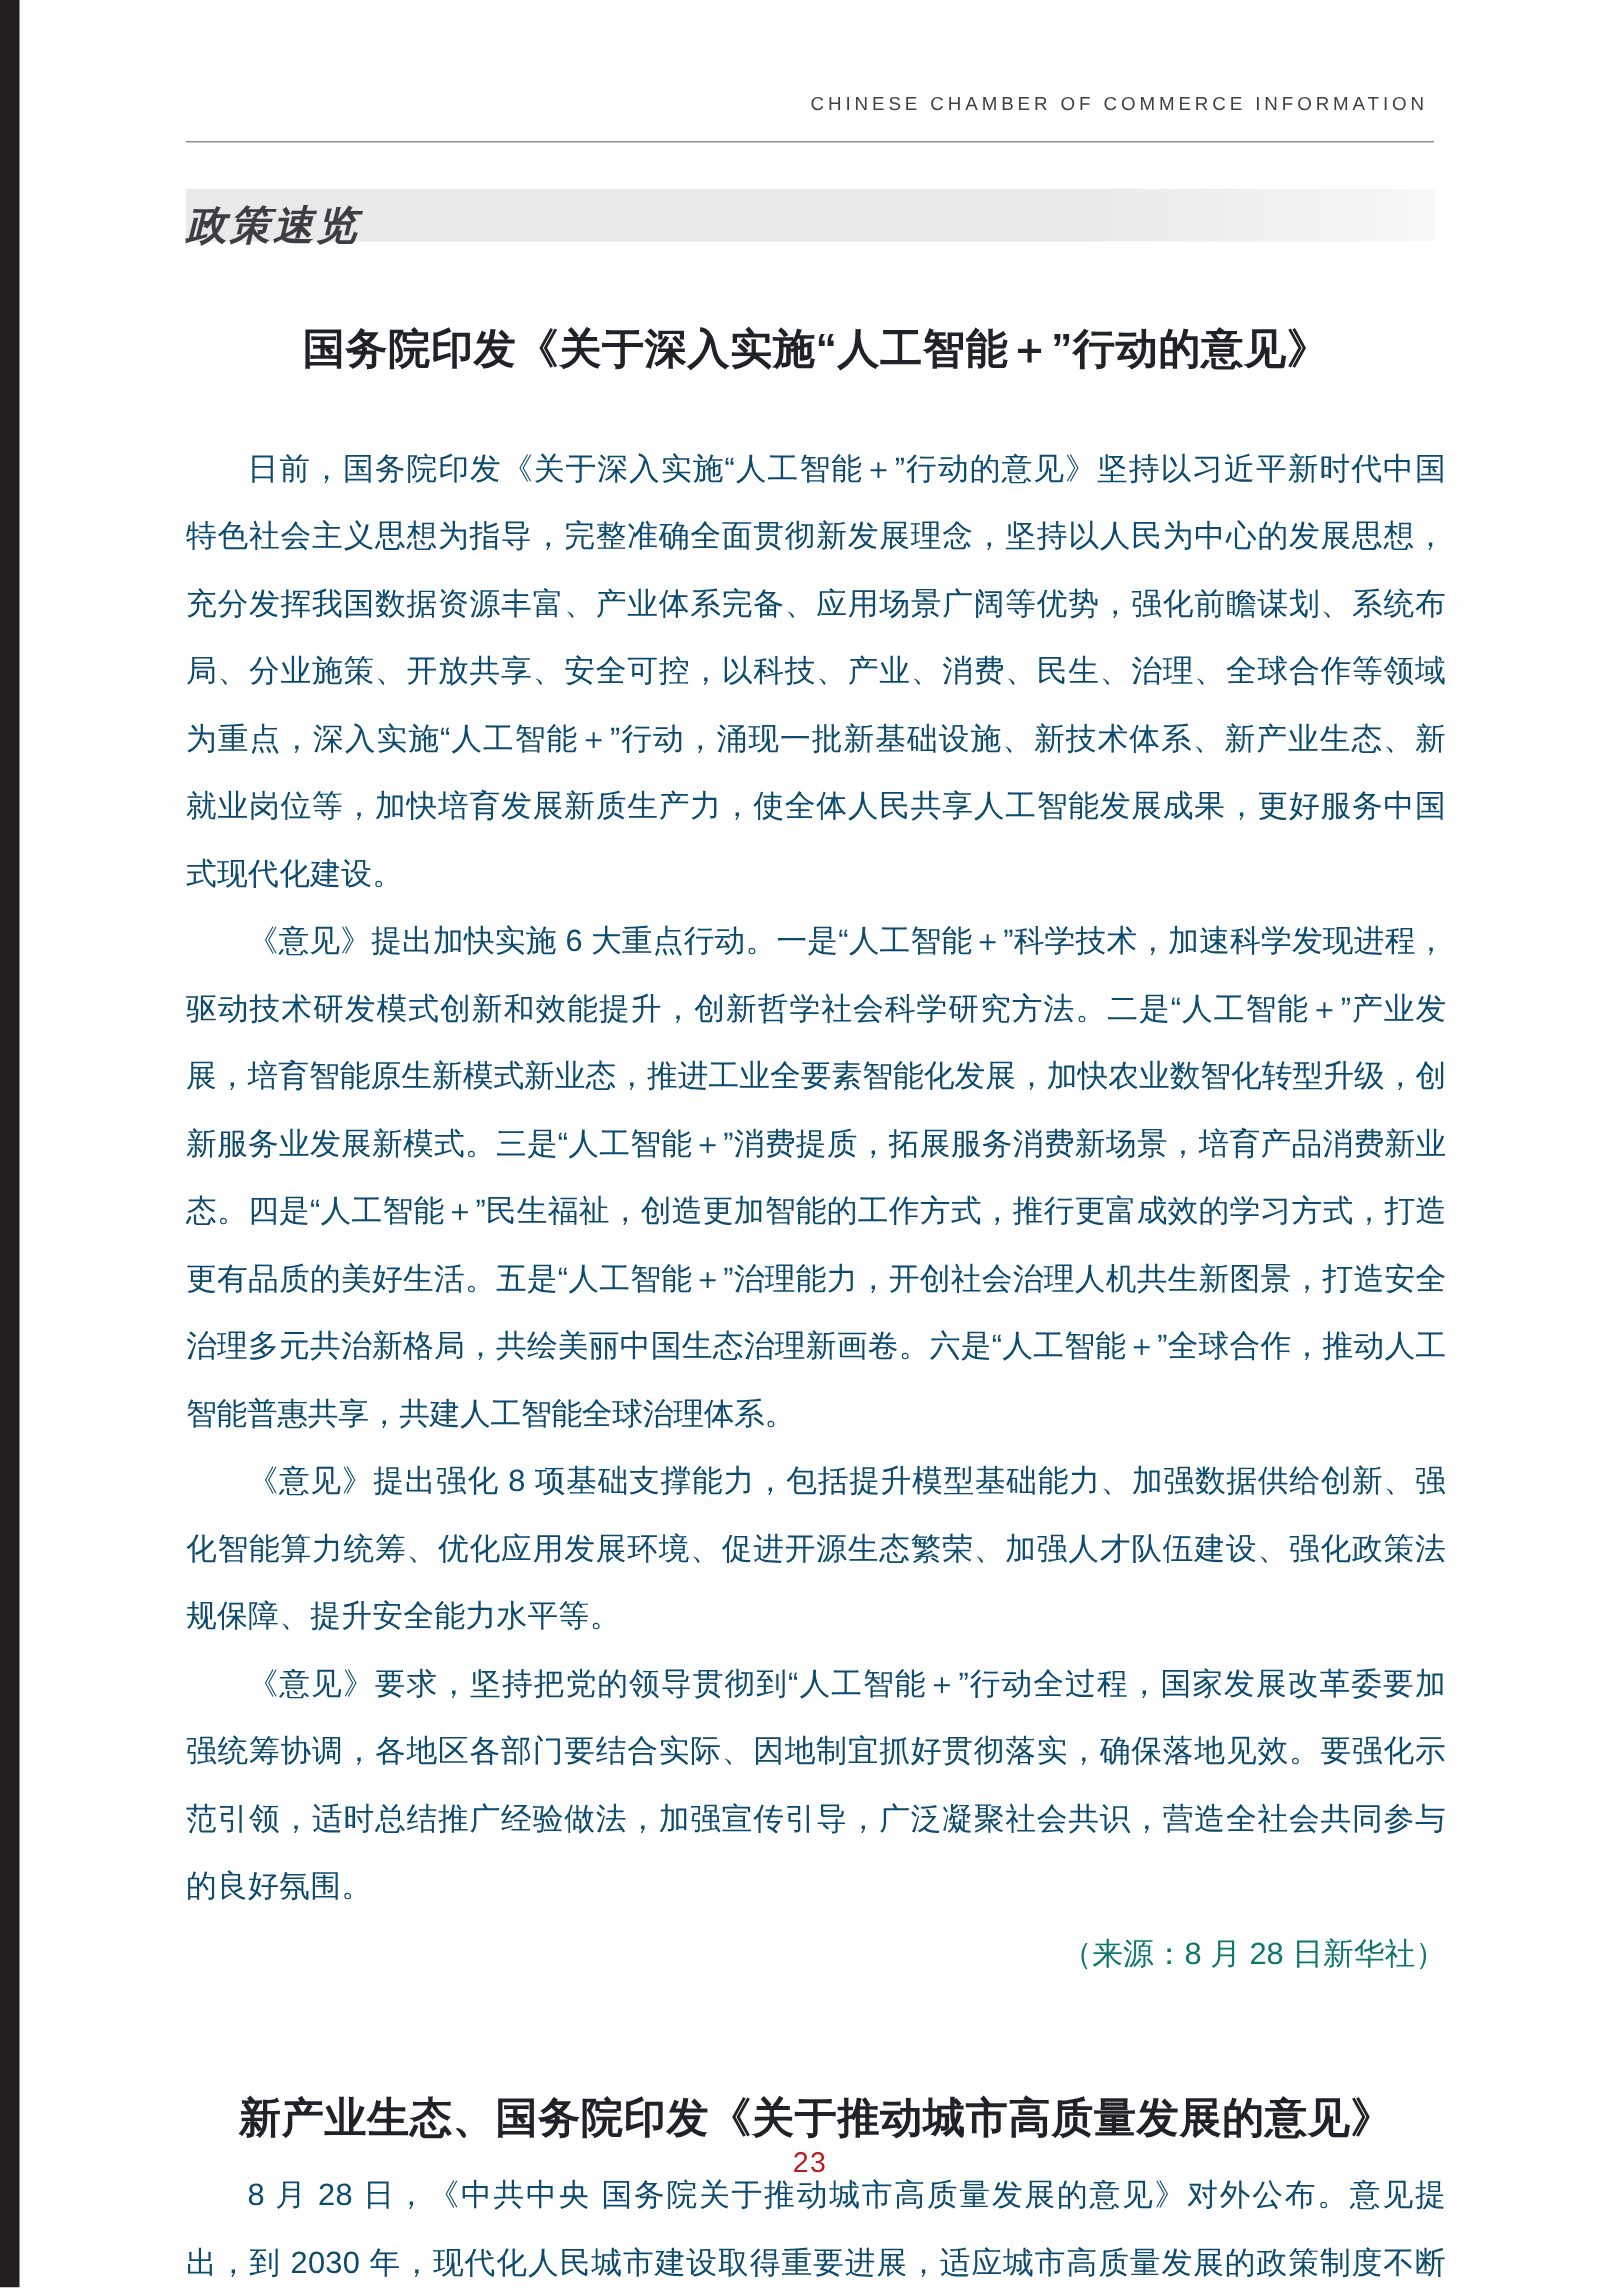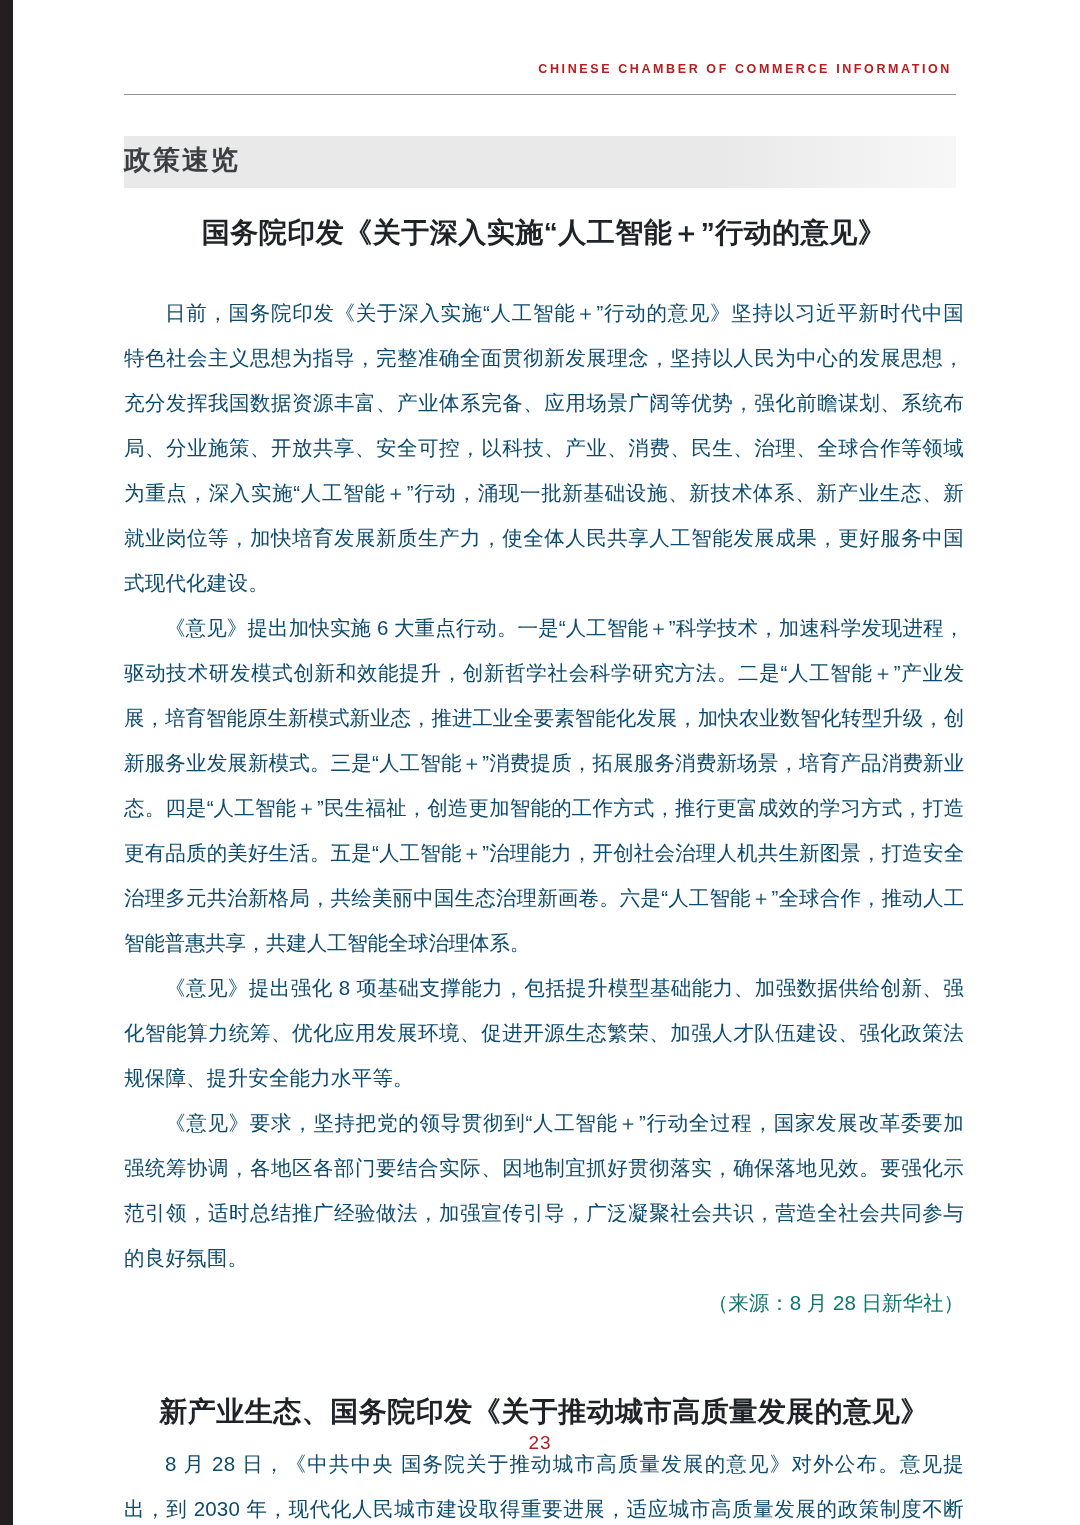--- a/index.html
+++ b/index.html
@@ -35,40 +35,41 @@
     right: 0;
     top: 52px;
     height: 38px;
   }
   .running-header .rh-text {
     position: absolute;
     right: 128px;
     top: 10px;
     font-size: 12.5px;
     letter-spacing: 2.6px;
-    color: #b91c1c;
-    font-weight: bold;
+    color: #404040;
+    font-weight: normal;
     white-space: nowrap;
   }
   .rule {
     position: absolute;
     left: 124px;
     right: 124px;
     top: 94px;
     height: 1px;
     background: #8c9094;
   }
   
   .section-band {
     position: absolute;
     left: 124px;
-    top: 136px;
+    top: 126px;
     width: 832px;
-    height: 52px;
+    height: 35px;
     background: linear-gradient(to right, #e9e9e9 0%, #e9e9e9 72%, #f7f7f7 100%);
+    font-style: italic;
   }
   .section-band .st {
     position: absolute;
     left: 0px;
     top: 6px;
     font-size: 27px;
     font-weight: bold;
     letter-spacing: 2px;
     color: #3b3f43;
     font-family: "Liberation Serif", serif;

